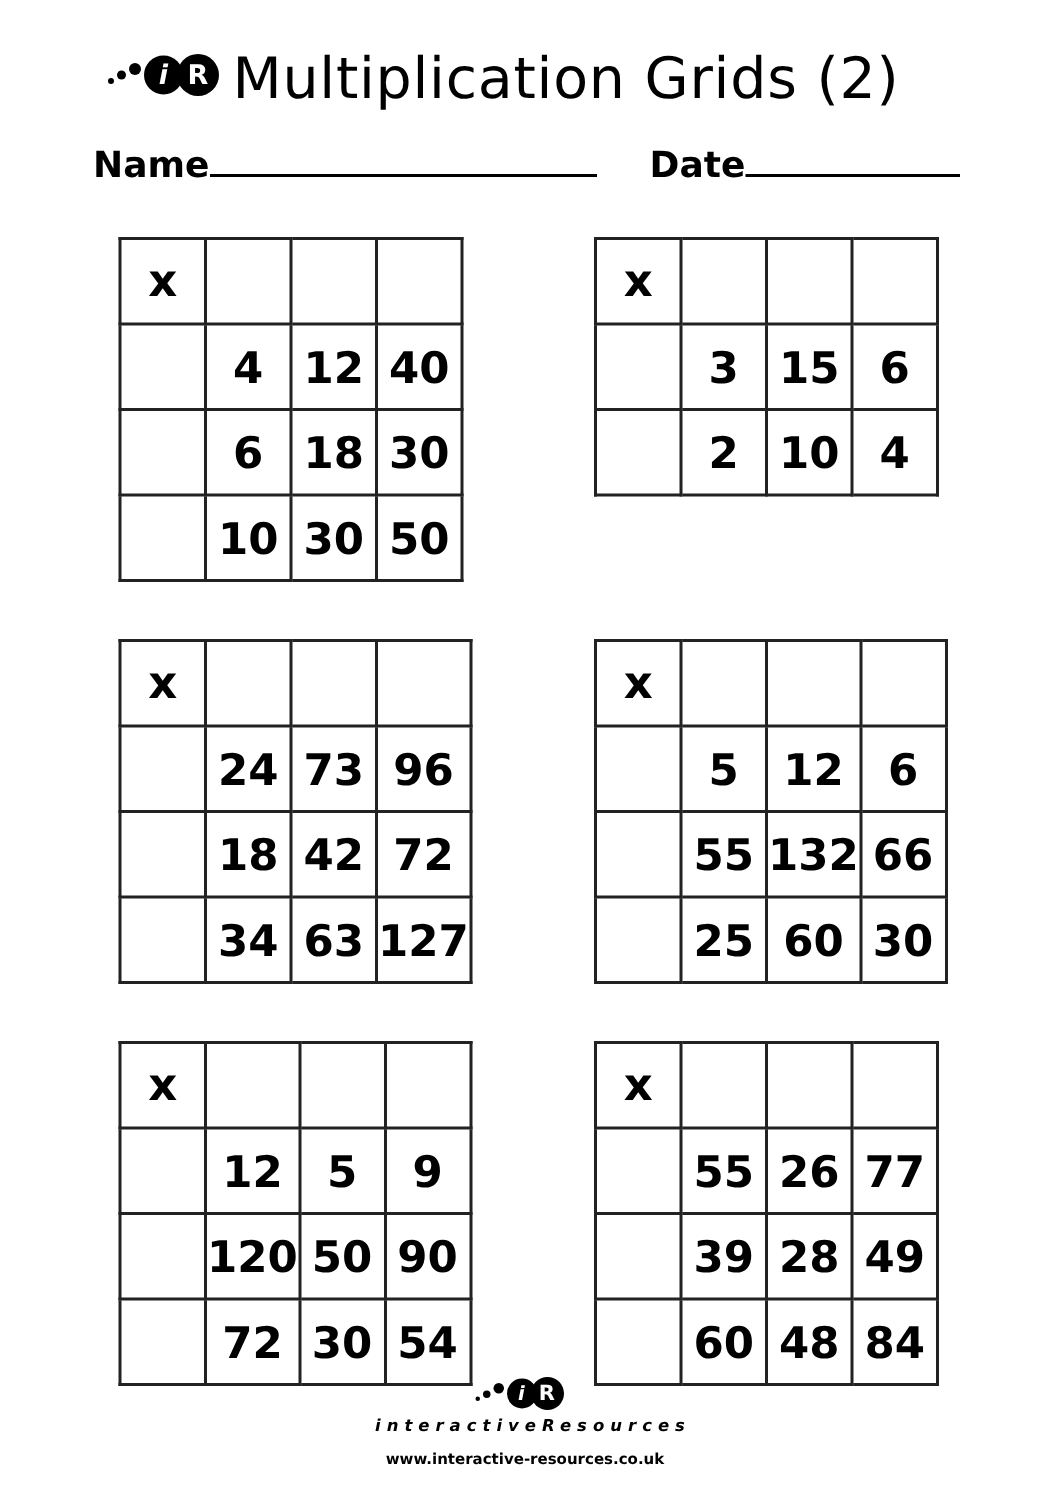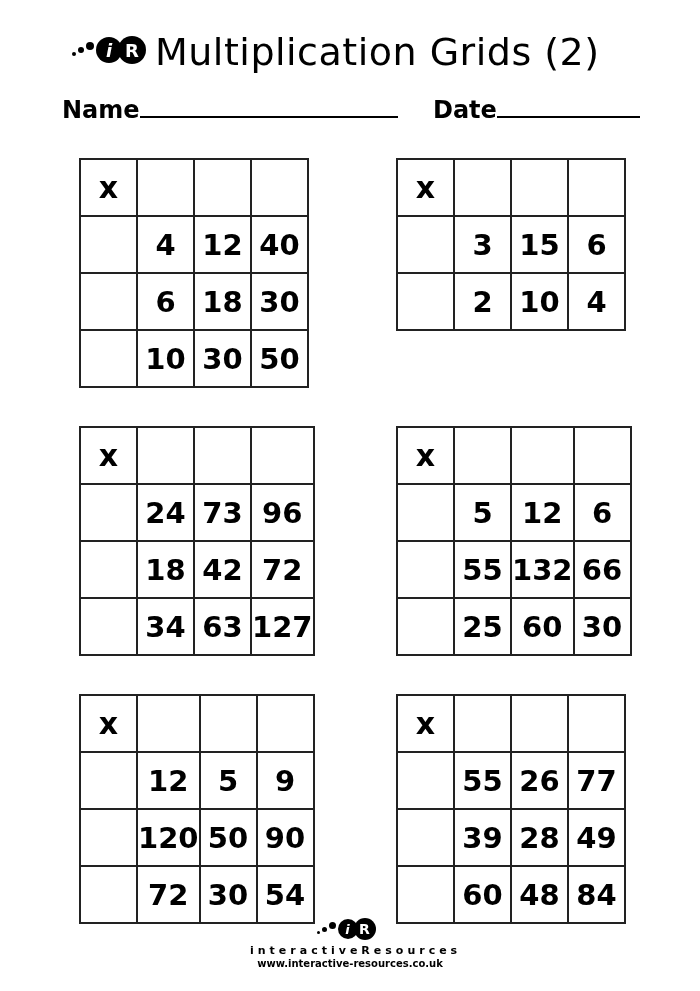--- a/index.html
+++ b/index.html
@@ -11,22 +11,22 @@
   .logo .i-circle { background:#000; color:#fff; font-weight:bold; font-style:italic; border-radius:50%; display:flex; align-items:center; justify-content:center; }
   .logo .r-circle { background:#000; color:#fff; font-weight:bold; border-radius:50%; display:flex; align-items:center; justify-content:center; margin-left:-4px; }
   .title { position:absolute; left:155px; top:2px; font-size:38px; font-weight:normal; letter-spacing:0.5px; white-space:nowrap; }
   .name-row { position:absolute; top:96px; left:62px; font-size:24px; font-weight:bold; }
   .date-row { position:absolute; top:96px; left:433px; font-size:24px; font-weight:bold; }
   .line { display:inline-block; border-bottom:2.5px solid #000; vertical-align:baseline; height:20px; }
   .grid { position:absolute; border-collapse:collapse; }
   .grid td { width:55px; height:55px; border:2px solid #222; text-align:center; vertical-align:middle; font-size:29px; font-weight:bold; padding:0; }
   .grid td.x { font-size:30px; }
   .footer { position:absolute; left:250px; top:918px; width:200px; text-align:center; }
-  .footer .brand { font-size:11px; font-weight:bold; letter-spacing:4px; margin-top:4px; }
-  .footer .url { font-size:10px; font-weight:bold; margin-top:1px; }
+  .footer .brand { font-size:11px; font-weight:bold; letter-spacing:4px; margin-top:4px;font-style:italic; }
+  .footer .url { font-size:10px; font-weight:bold; margin-top:11px; }
 </style>
 </head>
 <body>
 
 <div class="title-row">
   <div class="logo" style="left:72px; top:8px;">
     <div class="dots">
       <span class="dot" style="width:4px;height:4px;margin-bottom:3px;"></span>
       <span class="dot" style="width:6px;height:6px;margin-bottom:6px;"></span>
       <span class="dot" style="width:8px;height:8px;margin-bottom:9px;"></span>

